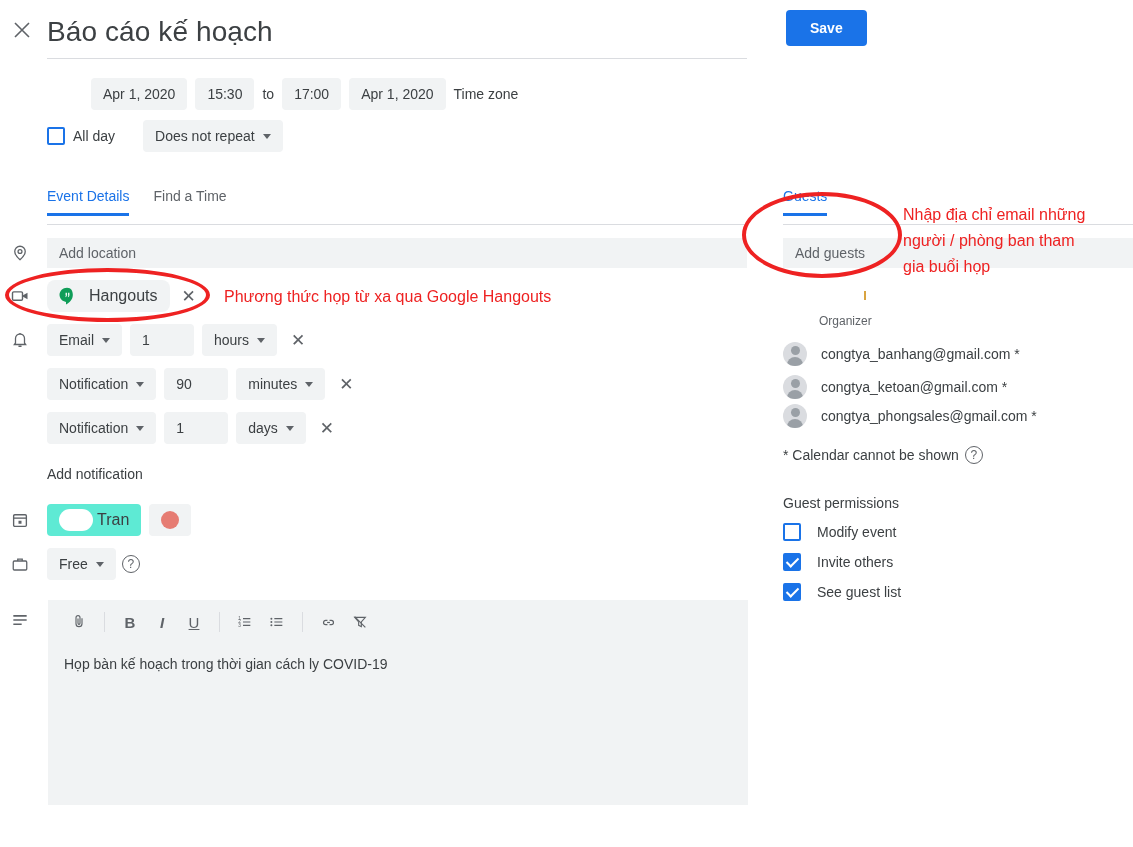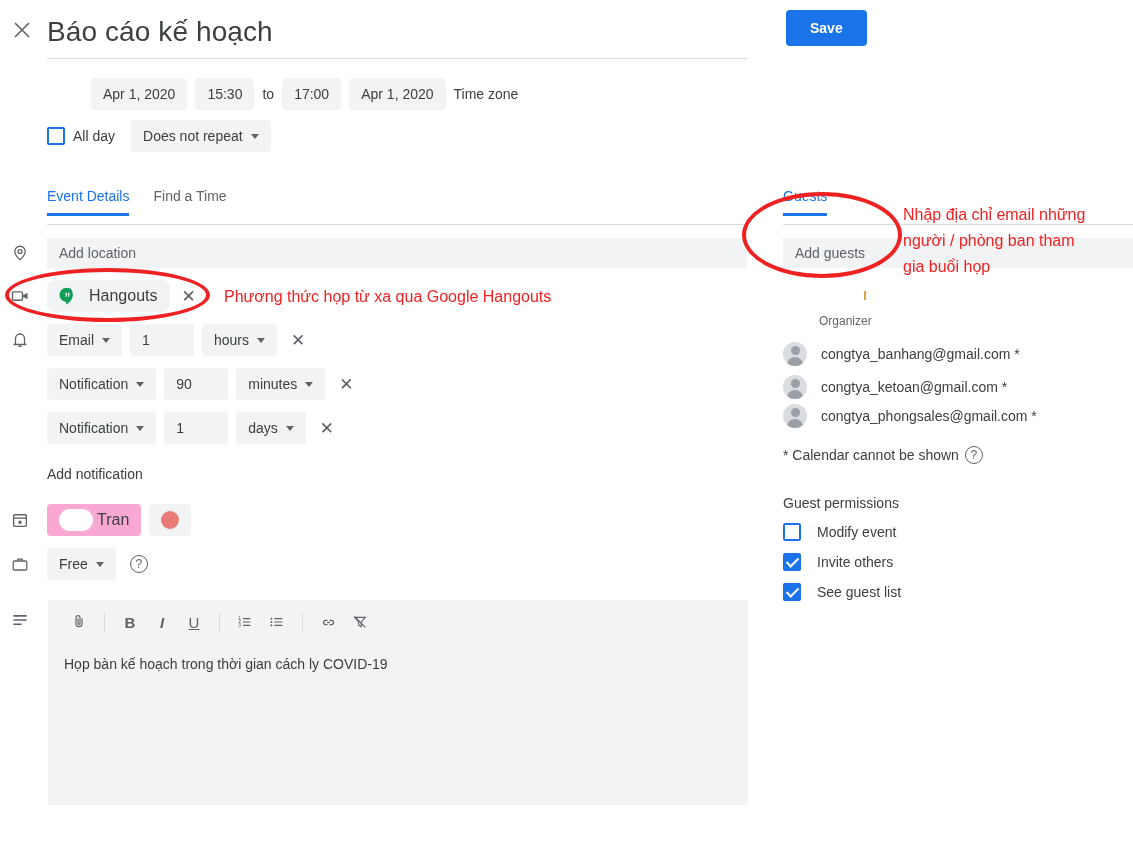--- a/index.html
+++ b/index.html
@@ -202,21 +202,21 @@
     font-size: 14px;
     color: #3c4043;
     cursor: pointer;
   }
 
   #calendar-row {
     position: absolute; left: 47px; top: 504px;
     display: flex; align-items: center; gap: 8px;
   }
   #cal-chip {
-    background: #f9a8d4;
+    background: #5eead4;
     border-radius: 4px;
     height: 32px;
     display: flex; align-items: center;
     padding: 0 12px;
     cursor: pointer;
   }
   .cal-blank {
     width: 34px; height: 22px;
     background: #ffffff;
     border-radius: 12px;
@@ -229,21 +229,21 @@
     display: flex; align-items: center;
     padding: 0 12px;
     cursor: pointer;
   }
   .color-dot {
     width: 18px; height: 18px;
     border-radius: 50%;
   }
   #busy-row {
     position: absolute; left: 47px; top: 548px;
-    display: flex; align-items: center; gap: 8px;
+    display: flex; align-items: center; 
   }
   .help-circle {
     width: 18px; height: 18px;
     border: 1.5px solid #5f6368;
     border-radius: 50%;
     color: #5f6368;
     font-size: 12px;
     display: inline-flex;
     align-items: center; justify-content: center;
     cursor: pointer;
@@ -437,21 +437,21 @@
   <div class="pill">15:30</div>
   <span class="plain-text">to</span>
   <div class="pill">17:00</div>
   <div class="pill">Apr 1, 2020</div>
   <span class="plain-text">Time zone</span>
 </div>
 
 <div id="allday-row">
   <span class="cb" id="allday-cb"></span>
   <span class="plain-text">All day</span>
-  <div class="pill" style="margin-left:8px">
+  <div class="pill" style="margin-left:20px">
     <span>Does not repeat</span>
     <span class="caret"></span>
   </div>
 </div>
 
 <div id="tabs">
   <div class="tab active">Event Details</div>
   <div class="tab">Find a Time</div>
 </div>
 <div id="tabs-divider"></div>

